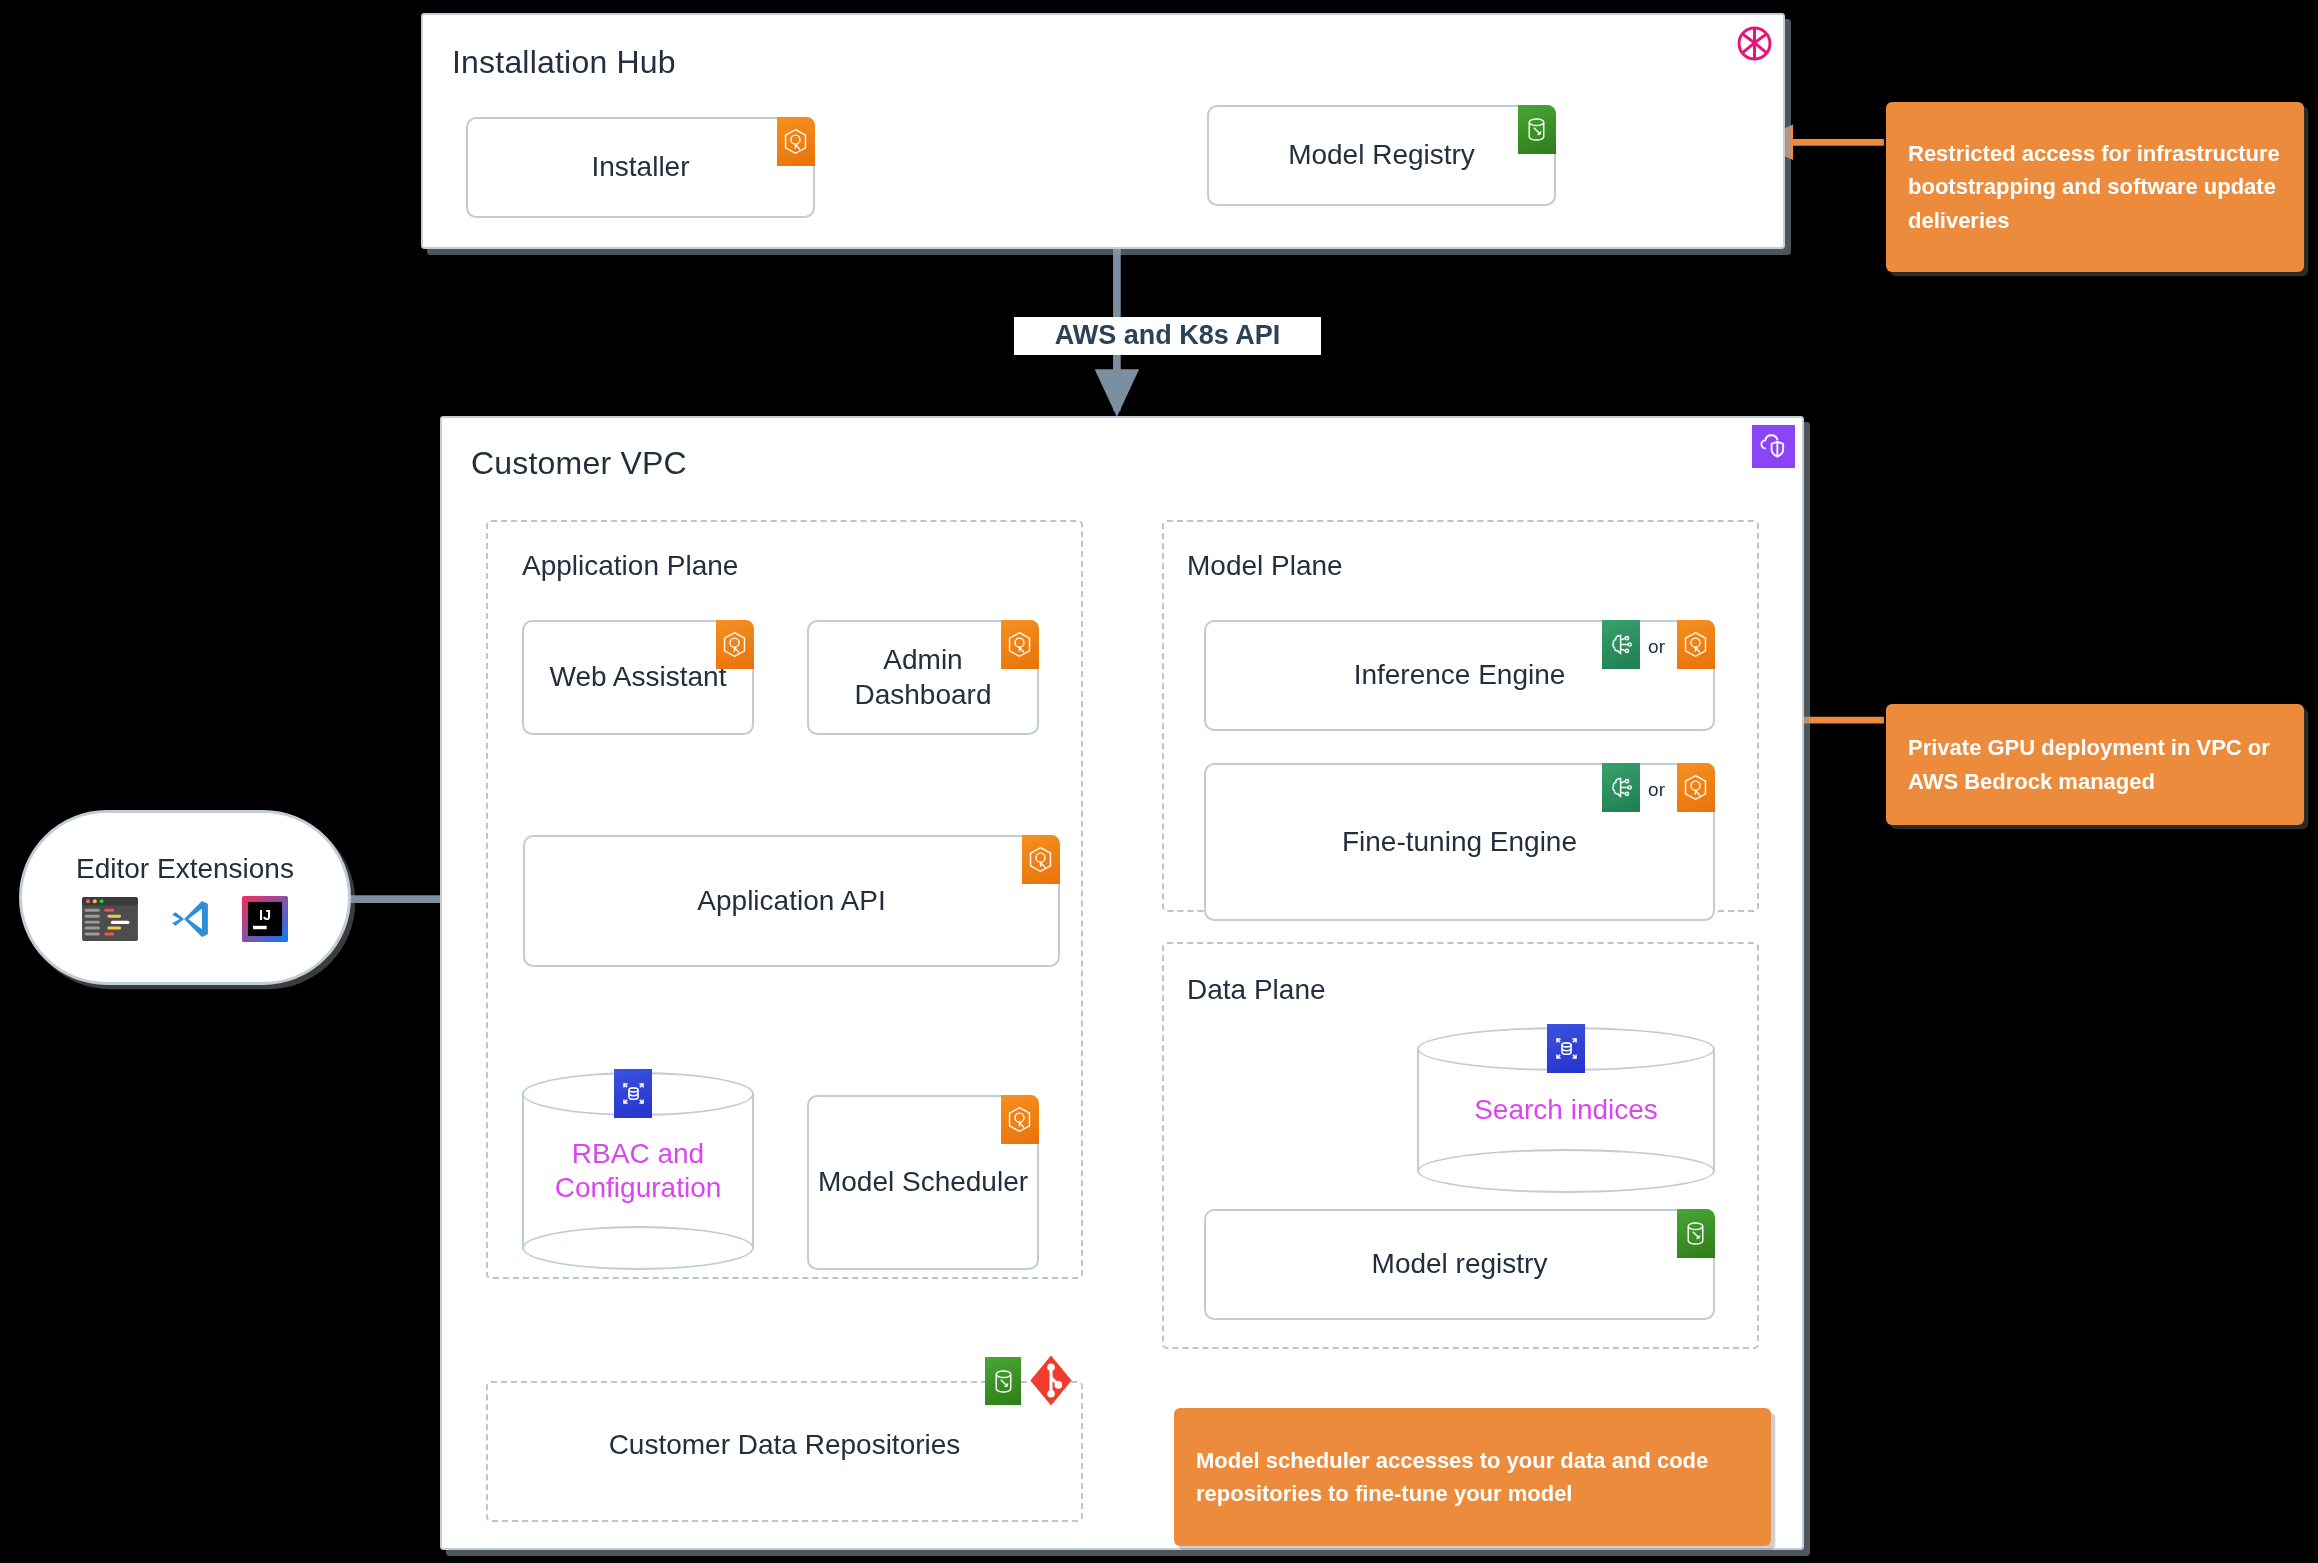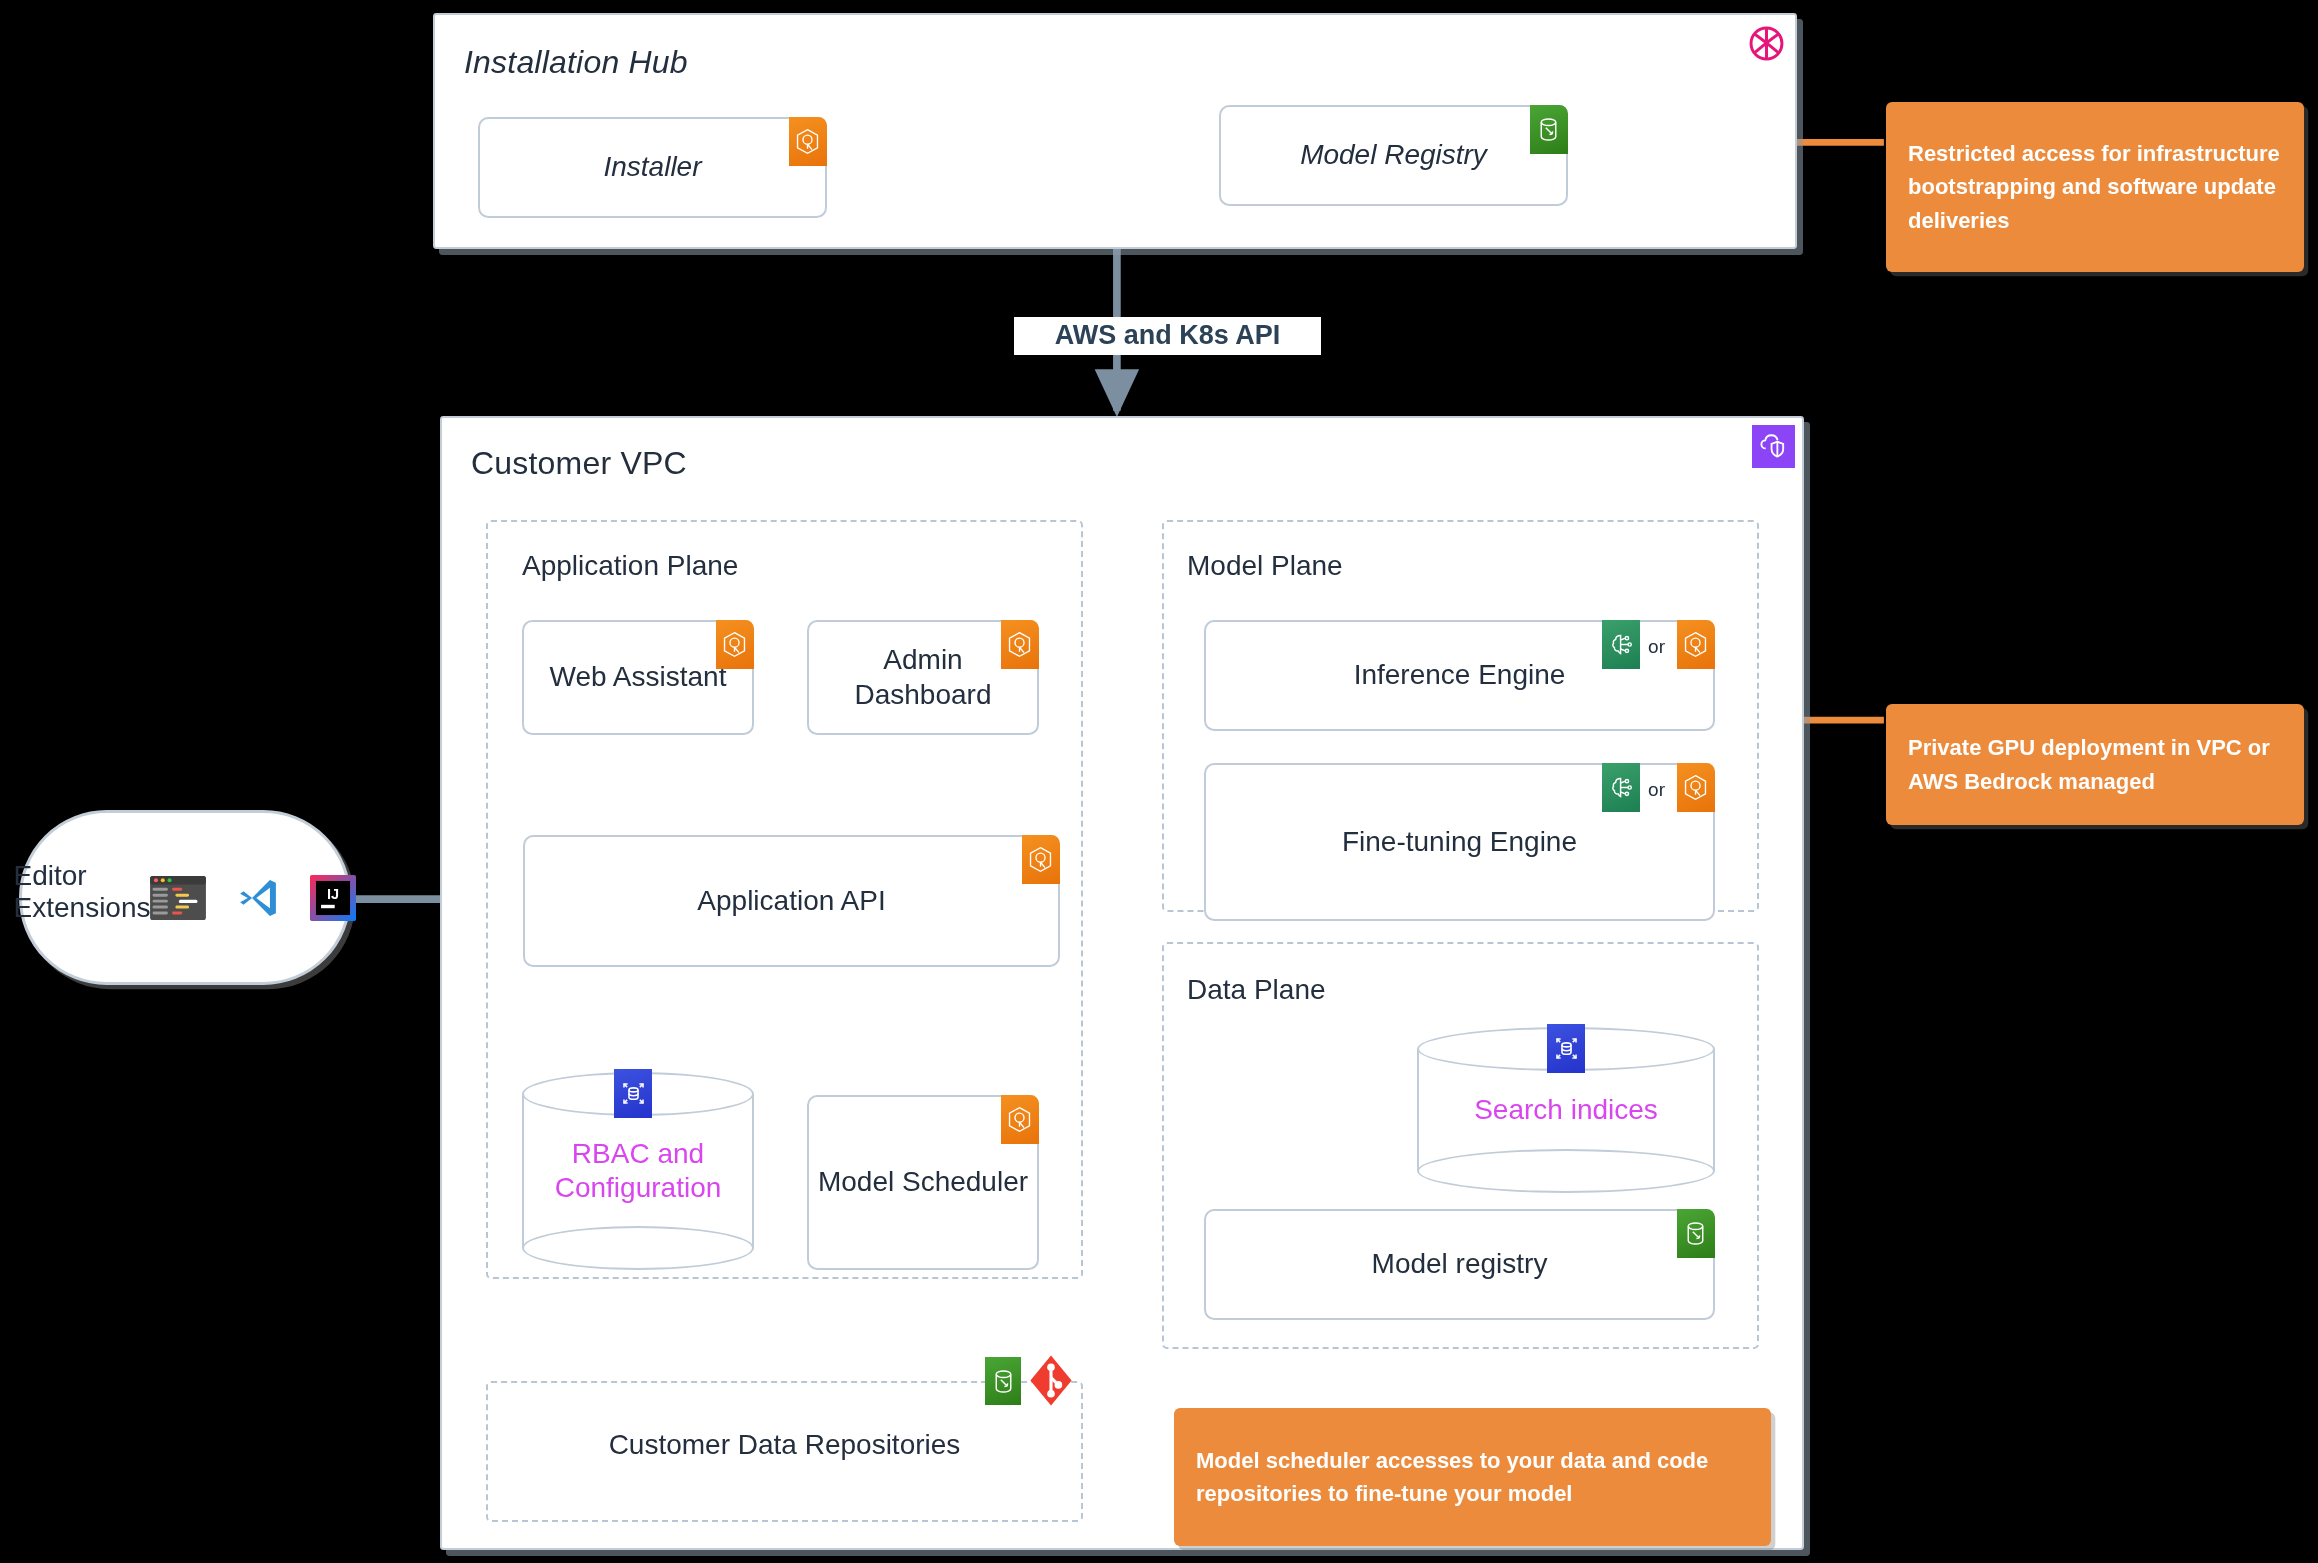--- a/index.html
+++ b/index.html
@@ -45,21 +45,21 @@
 
   
   .callout{background:#ed8b3c;border-radius:6px;color:#fff;
            box-shadow:4.3px 4.3px 0 0 rgba(120,120,120,.35);
            display:flex;align-items:center;padding:0 22px;margin-top:44px;}
   .callout p{margin:0;font-size:22px;line-height:1.52;font-weight:bold;}
 
   
   .capsule{background:#fff;border:3.4px solid #c3cdd7;border-radius:111px;
            box-shadow:4.3px 4.3px 0 0 rgba(150,150,150,.4);
-           display:flex;flex-direction:row;align-items:center;justify-content:center;}
+           display:flex;flex-direction:column;align-items:center;justify-content:center;}
   .capsule .t{font-size:28px;color:#232f3e;margin-bottom:10.2px;}
   .capsule .row{display:flex;align-items:center;gap:29px;}
 
   
   #wires{position:absolute;left:0;top:0;width:2319px;height:1563px;
          pointer-events:none;}
 
   .linklabel{font-size:27px;color:#2c4257;font-weight:bold;}
 </style>
 </head>
@@ -97,21 +97,21 @@
     <path d="M1712,1080 L1712,1150 Q1712,1175 1737,1175 L1790,1175 Q1815,1175 1815,1200 L1815,1232" marker-end="url(#ah)"></path>
     <path d="M1712,1150 Q1712,1175 1687,1175 L1635,1175 Q1610,1175 1610,1200 L1610,1390" marker-end="url(#ah)"></path>
   </g>
   <g fill="none" stroke="#ed8b3c" stroke-width="8">
     <path d="M2210,167 L2065,167" marker-end="url(#ao)"></path>
     <path d="M2210,845 L2065,845" marker-end="url(#ao)"></path>
     <path d="M1375,1683 L1285,1683" marker-end="url(#ao)"></path>
   </g>
 </svg>
 
-<div class="abs region" style="left:433px;top:12.8px;width:1364px;height:236px;font-style:italic;">
+<div class="abs region" style="left:421px;top:12.8px;width:1364px;height:236px;">
   <div class="abs region-title" style="left:29px;top:29px;">Installation Hub</div>
 
   <div class="abs node" style="left:43px;top:90px;width:349px;height:101px;margin-top:12px;">
     <span class="node-label">Installer</span>
     <span class="svcicon ico-orange abs" style="right:-1.7px;top:-1.7px;border-radius:0 8.5px 0 0;">
       <svg viewBox="0 0 32 32" fill="none" stroke="#fff" stroke-width="1.5">
         <path d="M16 3 L27 9 L27 23 L16 29 L5 23 L5 9 Z"></path>
         <circle cx="16" cy="14" r="5"></circle>
         <path d="M16 19 L16 24 M16 19 L21 25"></path>
       </svg>

